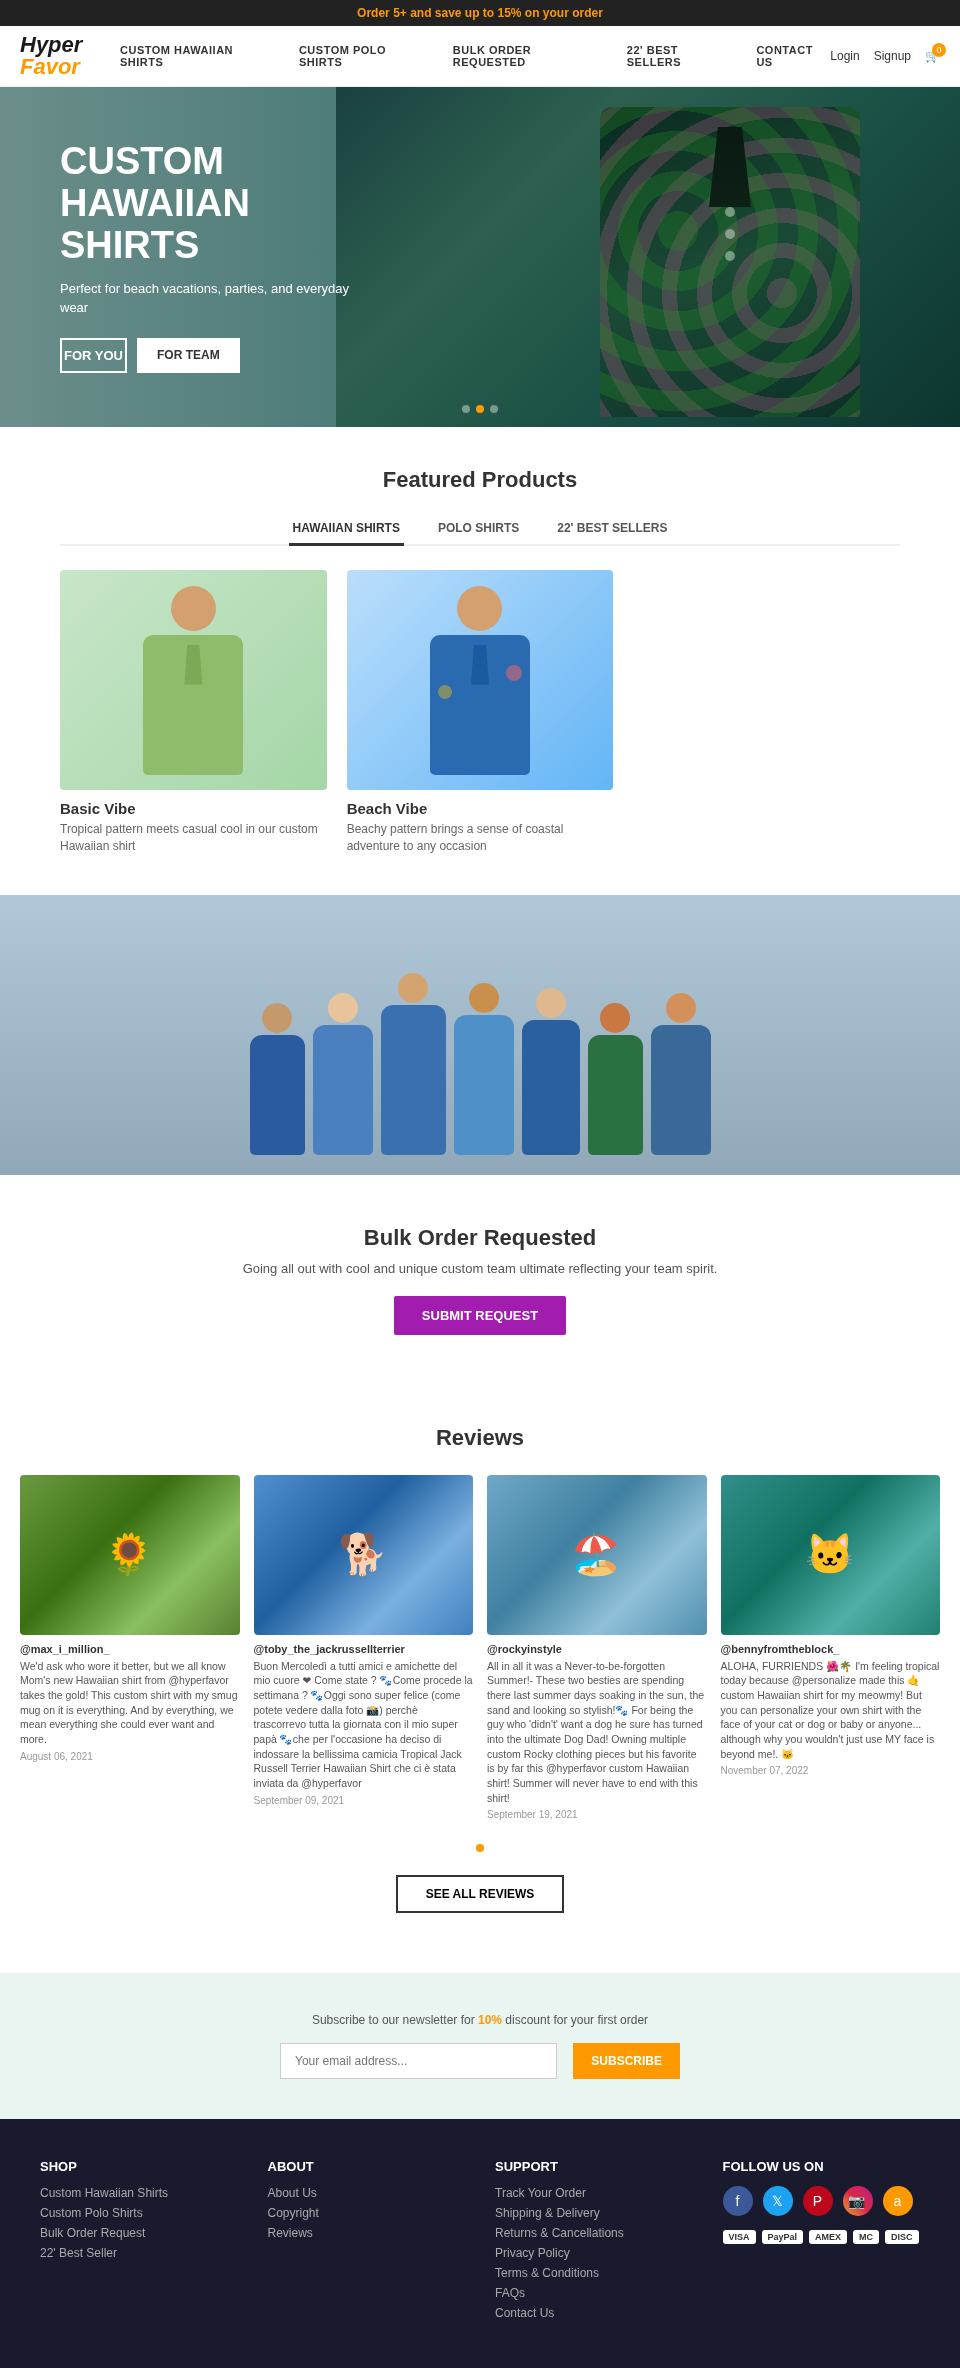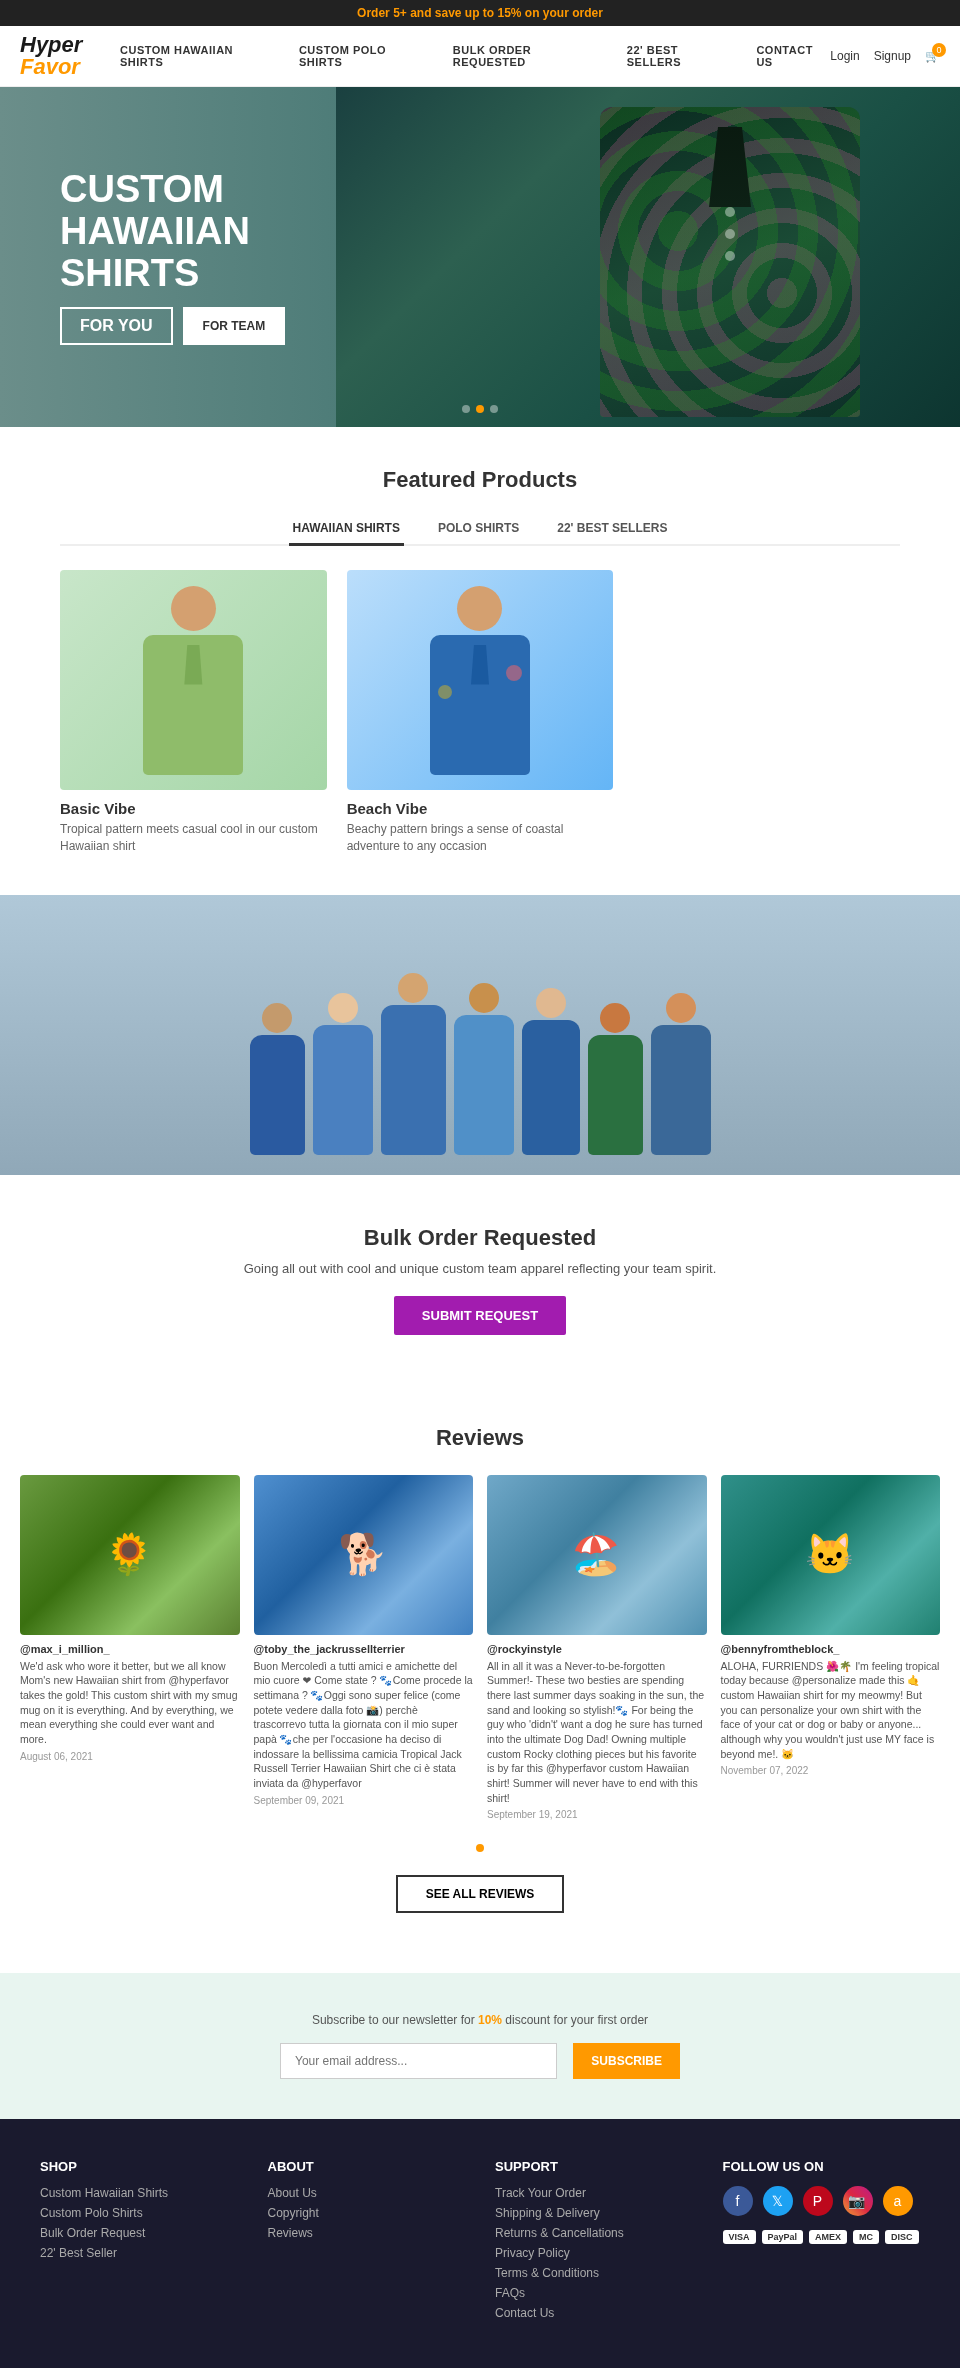--- a/index.html
+++ b/index.html
@@ -21,21 +21,21 @@
     .header-right a { text-decoration: none; color: #333; }
     .cart-icon { position: relative; display: inline-block; }
     .cart-badge { background: #f90; color: #fff; border-radius: 50%; width: 14px; height: 14px; font-size: 9px; display: flex; align-items: center; justify-content: center; position: absolute; top: -6px; right: -6px; }
 
     
     .hero { position: relative; height: 340px; background: linear-gradient(to right, #6b8e8a 0%, #4a7a76 40%, #2d5a56 100%); overflow: hidden; display: flex; align-items: center; }
     .hero-content { position: relative; z-index: 2; padding: 40px 60px; color: #fff; max-width: 420px; }
     .hero-content h1 { font-size: 38px; font-weight: 900; line-height: 1.1; text-transform: uppercase; margin-bottom: 12px; }
     .hero-content p { font-size: 13px; margin-bottom: 20px; line-height: 1.5; }
     .hero-buttons { display: flex; gap: 10px; }
-    .btn-outline { border: 2px solid #fff; color: #fff; background: transparent; padding: 8px 18px; font-size: 16px; font-weight: bold; cursor: pointer; }
+    .btn-outline { border: 2px solid #fff; color: #fff; background: transparent; padding: 8px 2px; font-size: 13px; font-weight: bold; cursor: pointer; }
     .btn-outline-filled { border: 2px solid #fff; color: #333; background: #fff; padding: 8px 18px; font-size: 12px; font-weight: bold; cursor: pointer; }
     .hero-dots { position: absolute; bottom: 14px; left: 50%; transform: translateX(-50%); display: flex; gap: 6px; }
     .hero-dot { width: 8px; height: 8px; border-radius: 50%; background: rgba(255,255,255,0.4); }
     .hero-dot.active { background: #f90; }
 
     
     .featured { padding: 40px 60px; }
     .section-title { text-align: center; font-size: 22px; font-weight: bold; margin-bottom: 20px; }
     .tabs { display: flex; justify-content: center; gap: 30px; margin-bottom: 24px; border-bottom: 2px solid #eee; padding-bottom: 0; }
     .tab { padding: 8px 4px; font-size: 12px; font-weight: bold; text-transform: uppercase; cursor: pointer; color: #555; border-bottom: 3px solid transparent; margin-bottom: -2px; }
@@ -151,20 +151,21 @@
         <div style="width:10px;height:10px;border-radius:50%;background:rgba(255,255,255,0.4);"></div>
         <div style="width:10px;height:10px;border-radius:50%;background:rgba(255,255,255,0.4);"></div>
       </div>
     </div>
   </div>
   <div class="hero-content" style="z-index:2;">
     <h1>
       <span>CUSTOM</span><br>
       <span>HAWAIIAN SHIRTS</span>
     </h1>
+    <p>Perfect for beach vacations, parties, and everyday wear</p>
     <div class="hero-buttons">
       <button class="btn-outline">FOR YOU</button>
       <button class="btn-outline-filled">FOR TEAM</button>
     </div>
   </div>
   <div class="hero-dots">
     <div class="hero-dot"></div>
     <div class="hero-dot active"></div>
     <div class="hero-dot"></div>
   </div>
@@ -240,21 +241,21 @@
     </div>
     <div class="stick-person">
       <div class="stick-head" style="background:#d4905a;"></div>
       <div class="stick-body" style="height:130px;width:60px;border-radius:12px 12px 5px 5px;background:#3a6898;"></div>
     </div>
   </div>
 </div>
 
 <div class="bulk-section">
   <h2>Bulk Order Requested</h2>
-  <p>Going all out with cool and unique custom team apparel reflecting your team spirit.</p>
+  <p>Going all out with cool and unique custom team ultimate reflecting your team spirit.</p>
   <button class="btn-orange">SUBMIT REQUEST</button>
 </div>
 
 <div class="reviews-section">
   <h2>Reviews</h2>
   <div class="reviews-grid">
 
     <div class="review-card">
       <div class="review-img r1">
         <div style="width:100%;height:100%;background:linear-gradient(135deg,#6a9a40 0%,#3a7010 40%,#8ac060 70%,#5a8030 100%);display:flex;align-items:center;justify-content:center;">

